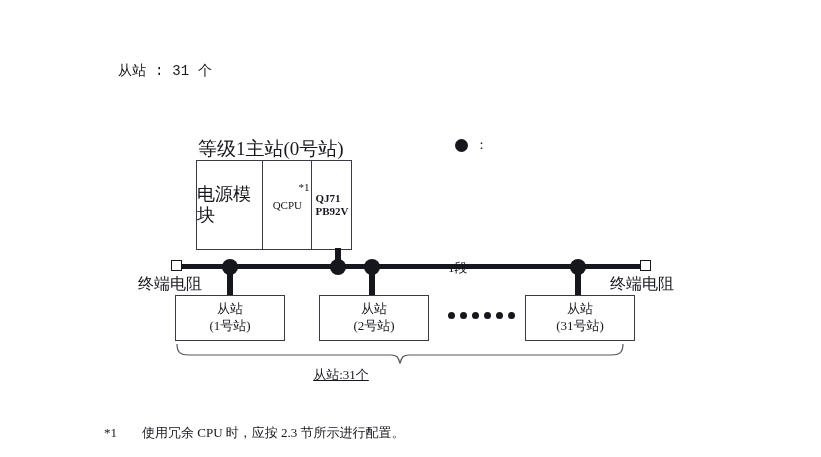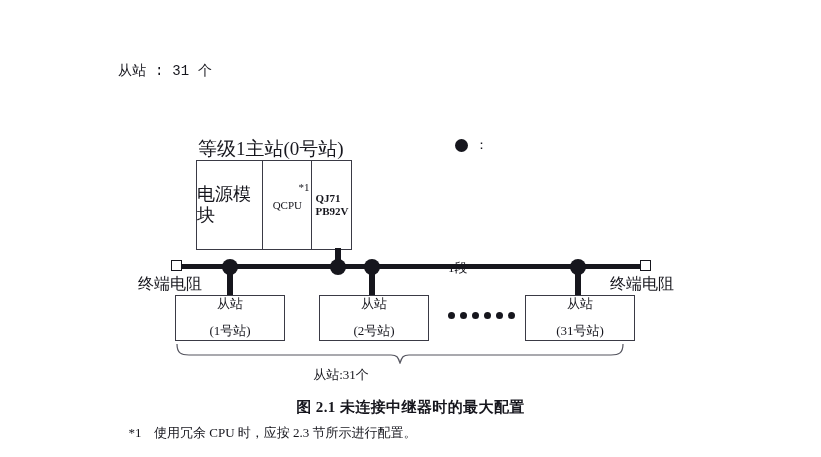--- a/index.html
+++ b/index.html
@@ -195,21 +195,21 @@
   .slave-box {
     position: absolute;
     top: 295px;
     width: 110px;
     height: 46px;
     border: 1px solid #3a3a45;
     box-sizing: border-box;
     display: flex;
     flex-direction: column;
     align-items: center;
-    justify-content: space-between;
+    justify-content: center;
     font-size: 13px;
     line-height: 1.3;
     background: #ffffff;
   }
 
   
   .ellipsis {
     position: absolute;
     left: 448px;
     top: 312px;
@@ -232,42 +232,42 @@
     width: 450px;
     height: 20px;
   }
   .brace-total {
     position: absolute;
     left: 0;
     top: 366px;
     width: 682px;
     text-align: center;
     font-size: 13px;
+    text-decoration: underline;
   }
 
   
   .caption {
     position: absolute;
     left: 0;
     top: 398px;
     width: 821px;
     text-align: center;
     font-size: 15px;
     font-weight: bold;
     letter-spacing: 0.4px;
   }
 
   
   .footnote {
     position: absolute;
-    left: 116px;
+    left: 104px;
     top: 424px;
     font-size: 13px;
     white-space: nowrap;
-    text-align: center;
   }
   .footnote .fn-mark {
     display: inline-block;
     width: 38px;
   }
 </style>
 </head>
 <body>
 
 <div class="page">
@@ -342,19 +342,18 @@
     </div>
 
     <svg class="brace" viewBox="0 0 450 20" preserveAspectRatio="none">
       <path d="M2,0 C2,9 6,11 14,11 L216,11 C222,11 223,13 225,19
                C227,13 228,11 234,11 L436,11 C444,11 448,9 448,0" fill="none" stroke="#55555f" stroke-width="1.2"></path>
     </svg>
     <div class="brace-total">从站:31个</div>
 
   </div>
 
-  <div class="caption">图 2.1  未连接中继器时的最大配置</div>
 
   <div class="footnote">
     <span class="fn-mark">*1</span><span>使用冗余 CPU 时，应按 2.3 节所示进行配置。</span>
   </div>
 
 </div>
 
 </body></html>

